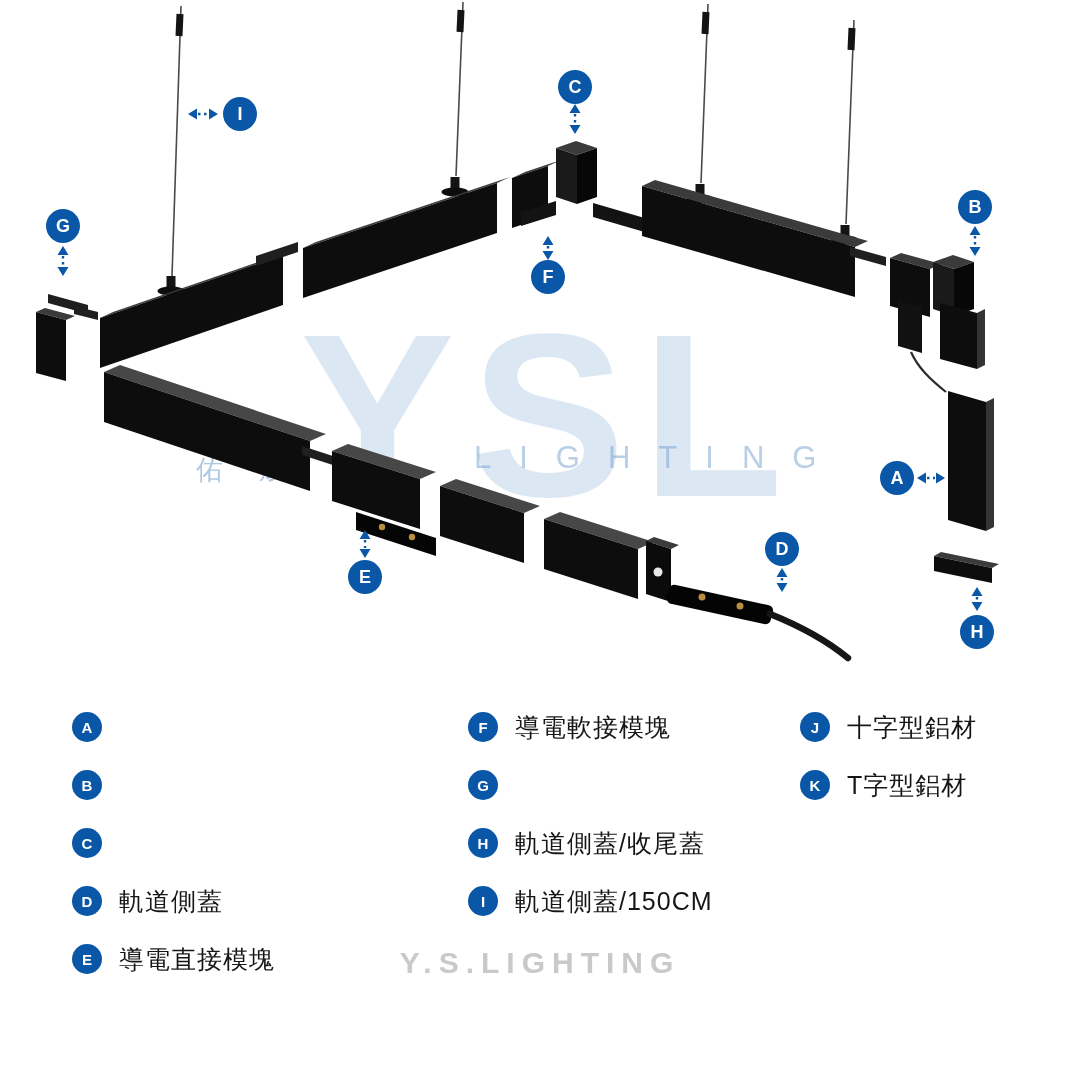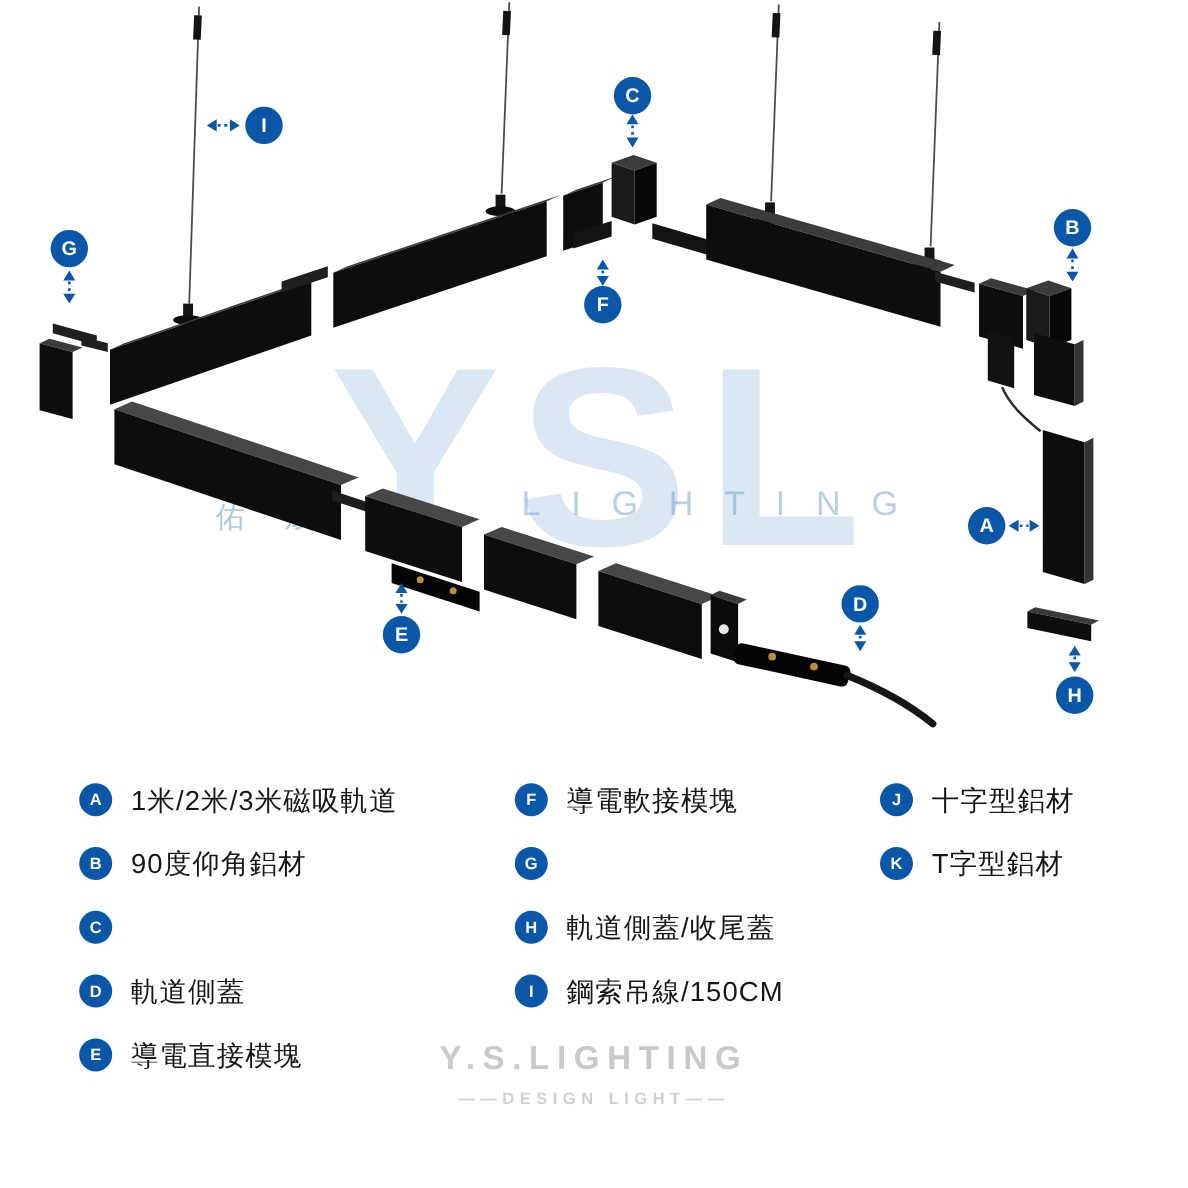--- a/index.html
+++ b/index.html
@@ -242,25 +242,23 @@
   <div class="badge" style="left:958px;top:190px">B</div>
   <div class="badge" style="left:531px;top:260px">F</div>
   <div class="badge" style="left:348px;top:560px">E</div>
   <div class="badge" style="left:880px;top:461px">A</div>
   <div class="badge" style="left:765px;top:532px">D</div>
   <div class="badge" style="left:960px;top:615px">H</div>
 
   <div class="legend-col" style="left:72px;top:698px">
     <div class="legend-row">
       <span class="legend-badge">A</span>
-      <span class="legend-label">1米/2米/3米磁吸軌道</span>
     </div>
     <div class="legend-row">
       <span class="legend-badge">B</span>
-      <span class="legend-label">90度仰角鋁材</span>
     </div>
     <div class="legend-row">
       <span class="legend-badge">C</span>
     </div>
     <div class="legend-row">
       <span class="legend-badge">D</span>
       <span class="legend-label">軌道側蓋</span>
     </div>
     <div class="legend-row">
       <span class="legend-badge">E</span>
@@ -275,33 +273,32 @@
     </div>
     <div class="legend-row">
       <span class="legend-badge">G</span>
     </div>
     <div class="legend-row">
       <span class="legend-badge">H</span>
       <span class="legend-label">軌道側蓋/收尾蓋</span>
     </div>
     <div class="legend-row">
       <span class="legend-badge">I</span>
-      <span class="legend-label">鋼索吊線/150CM</span>
+      <span class="legend-label">軌道側蓋/150CM</span>
     </div>
   </div>
 
   <div class="legend-col" style="left:800px;top:698px">
     <div class="legend-row">
       <span class="legend-badge">J</span>
       <span class="legend-label">十字型鋁材</span>
     </div>
     <div class="legend-row">
       <span class="legend-badge">K</span>
       <span class="legend-label">T字型鋁材</span>
     </div>
   </div>
 
   <div class="logo">
     <div class="logo-name">Y.S.LIGHTING</div>
-    <div class="logo-tagline">――DESIGN LIGHT――</div>
   </div>
 
 </div>
 
 </body></html>

